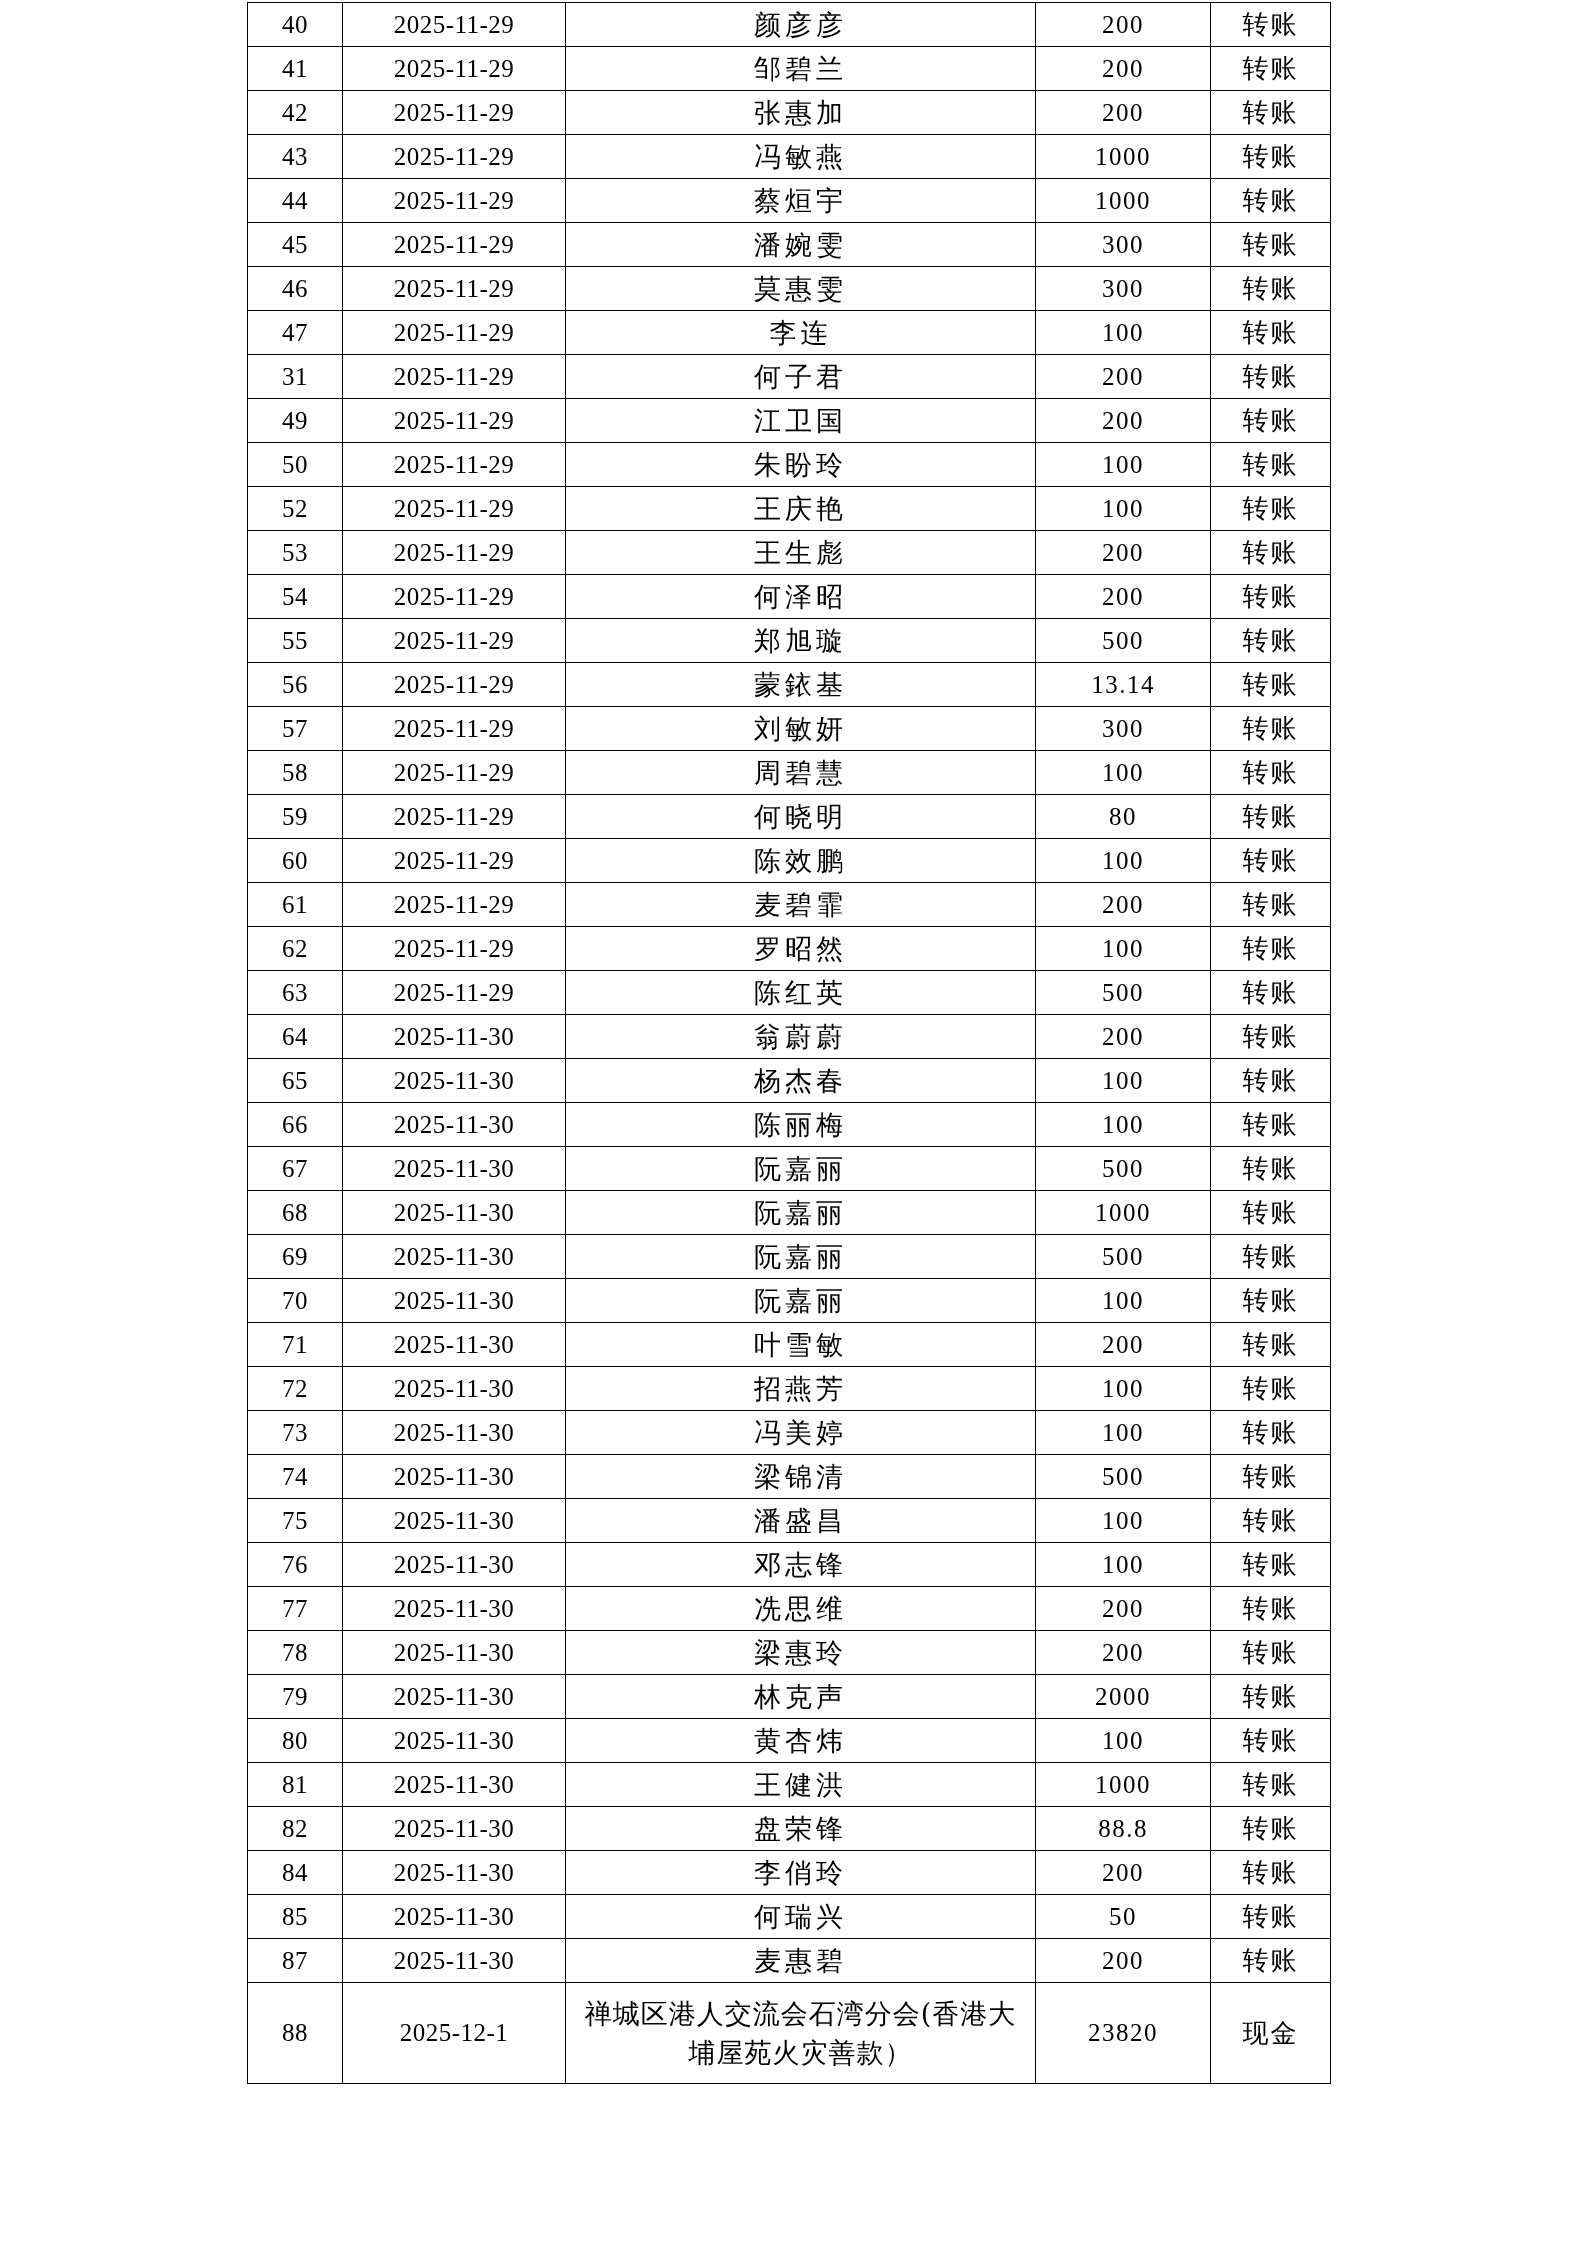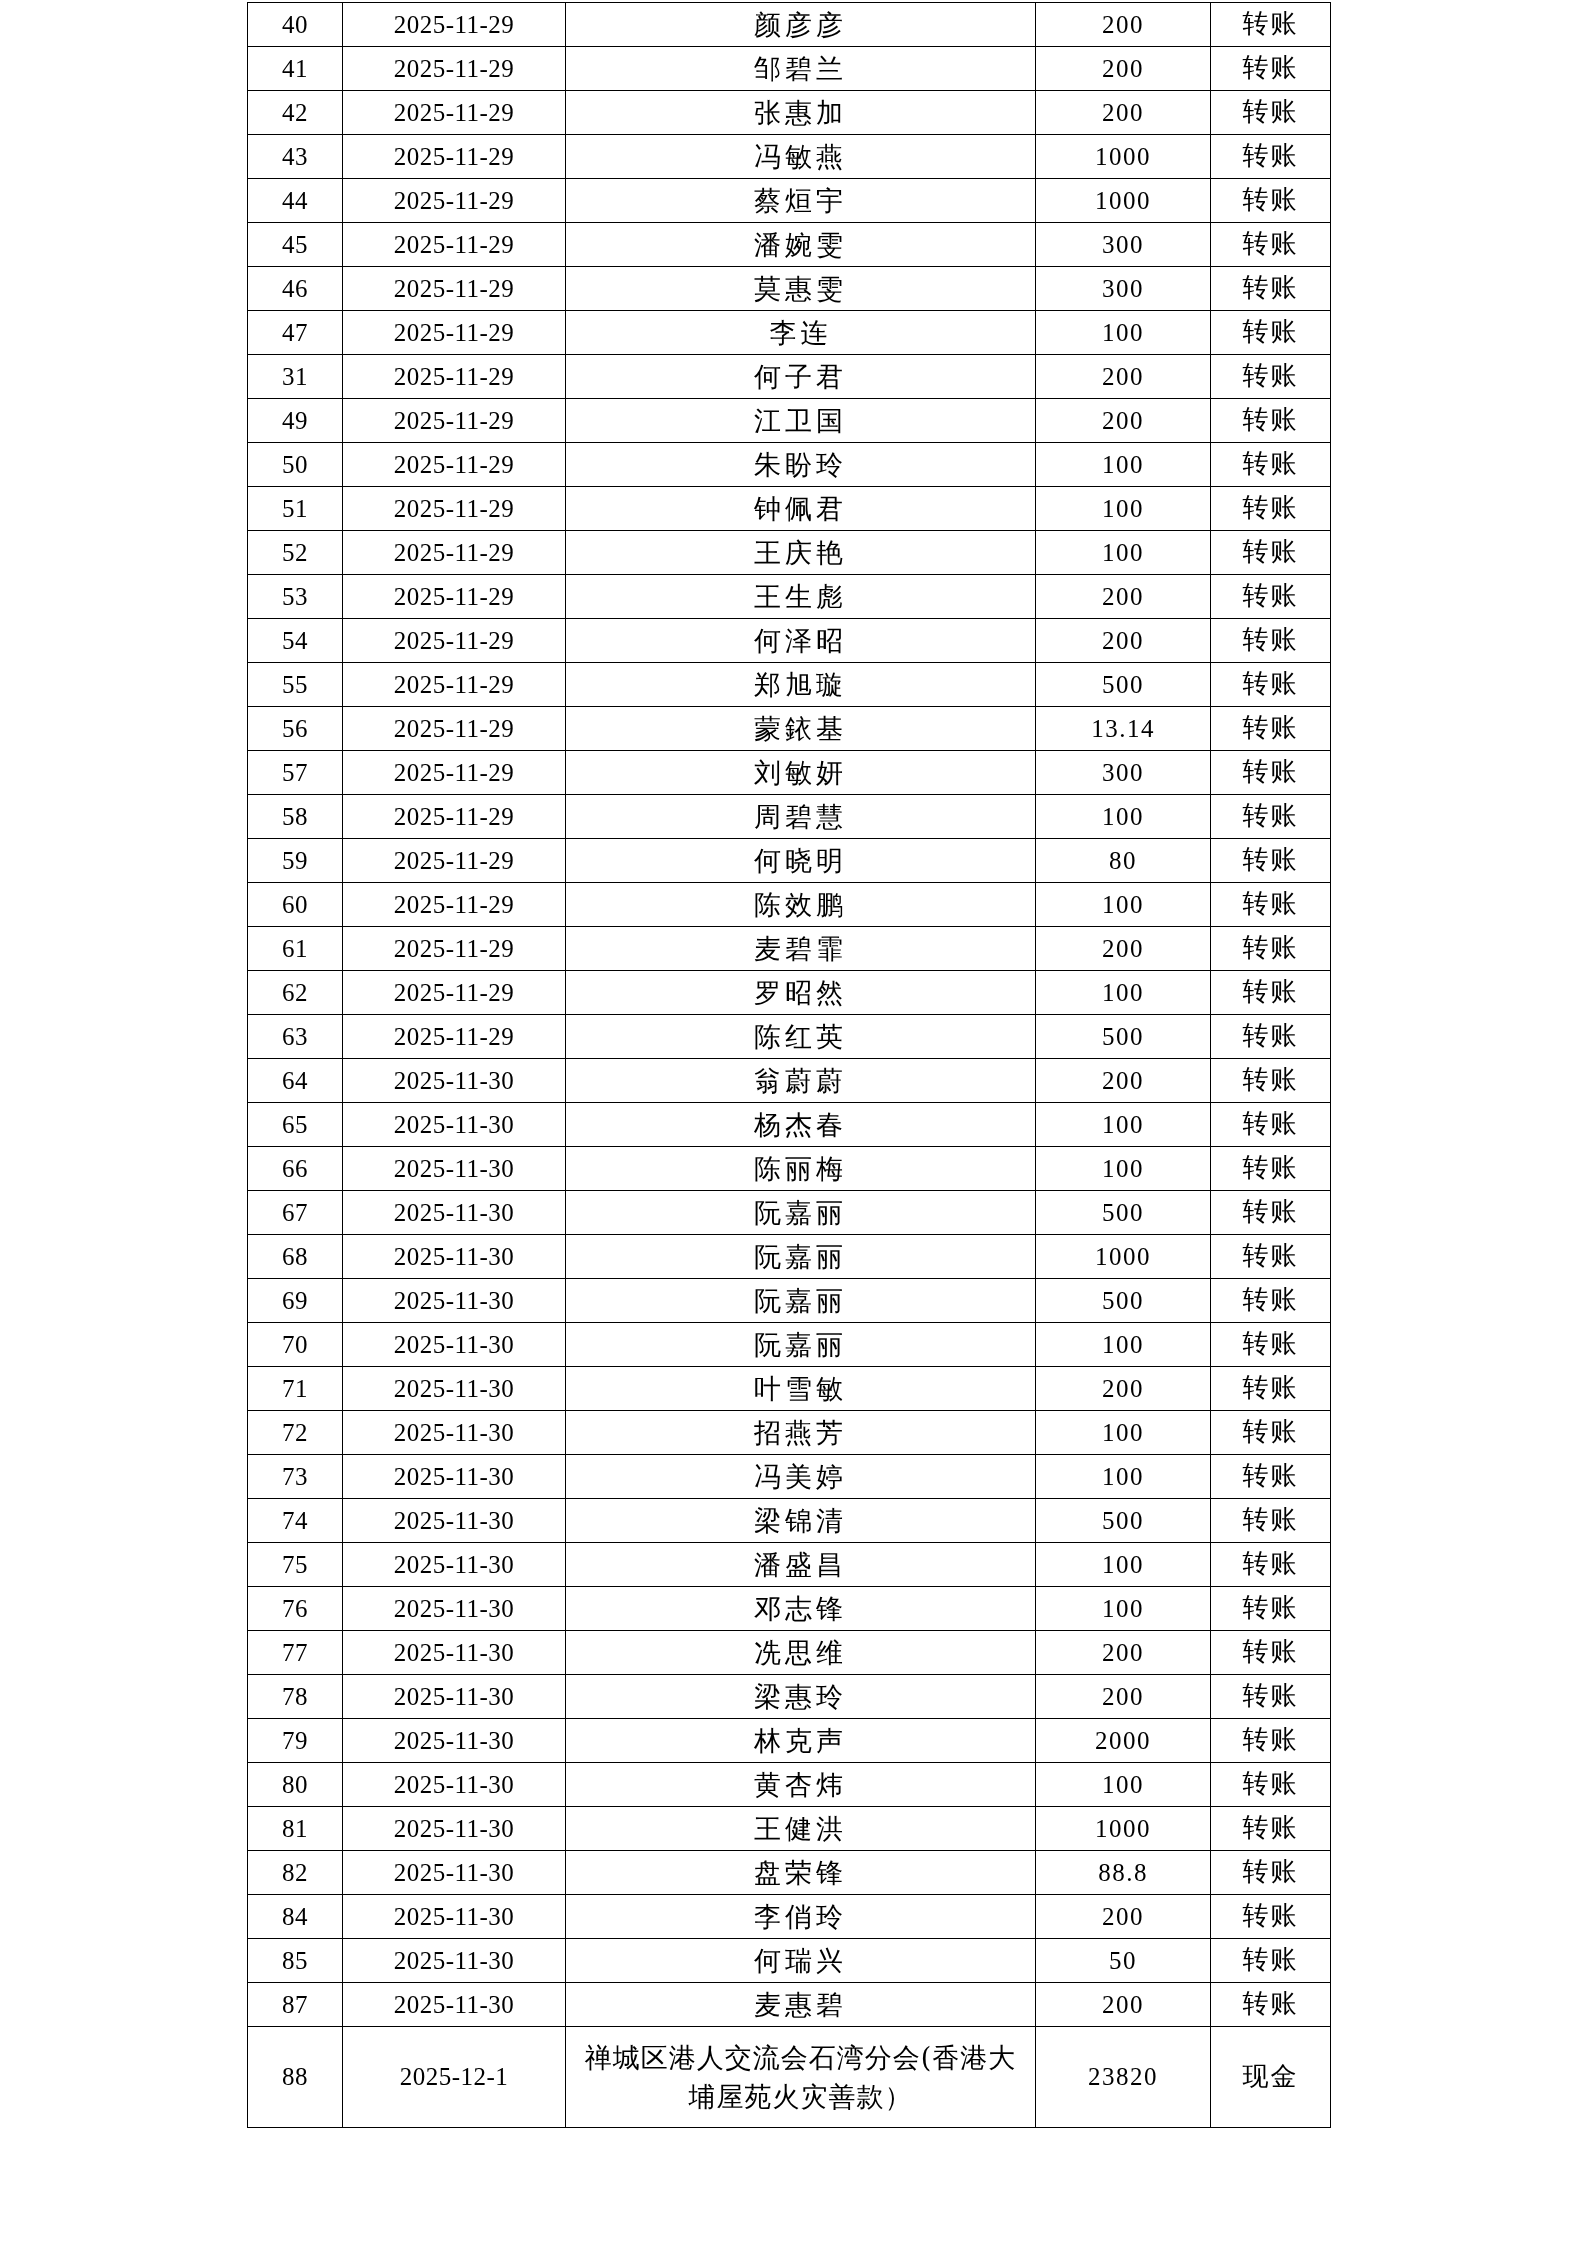--- a/index.html
+++ b/index.html
@@ -58,21 +58,21 @@
     letter-spacing: 4px;
     font-family: "DejaVu Serif", "Liberation Serif", serif;
   }
   td.cell-amount {
     font-size: 25px;
     letter-spacing: 1.5px;
   }
   td.cell-type {
     font-size: 26px;
     letter-spacing: 2px;
-    font-family: Liberation Serif, serif;
+    font-family: Liberation Sans, sans-serif;
   }
   tr.row-tall td {
     height: 100px;
   }
   tr.row-tall td.cell-name {
     letter-spacing: 1px;
     line-height: 1.45;
     padding: 0 10px;
     margin-top: 36px;
   }
@@ -162,27 +162,20 @@
             <td class="cell-type">转账</td>
           </tr>
           <tr>
             <td class="cell-no">50</td>
             <td class="cell-date">2025-11-29</td>
             <td class="cell-name">朱盼玲</td>
             <td class="cell-amount">100</td>
             <td class="cell-type">转账</td>
           </tr>
           <tr>
-            <td class="cell-no">51</td>
-            <td class="cell-date">2025-11-29</td>
-            <td class="cell-name">钟佩君</td>
-            <td class="cell-amount">100</td>
-            <td class="cell-type">转账</td>
-          </tr>
-          <tr>
             <td class="cell-no">52</td>
             <td class="cell-date">2025-11-29</td>
             <td class="cell-name">王庆艳</td>
             <td class="cell-amount">100</td>
             <td class="cell-type">转账</td>
           </tr>
           <tr>
             <td class="cell-no">53</td>
             <td class="cell-date">2025-11-29</td>
             <td class="cell-name">王生彪</td>

